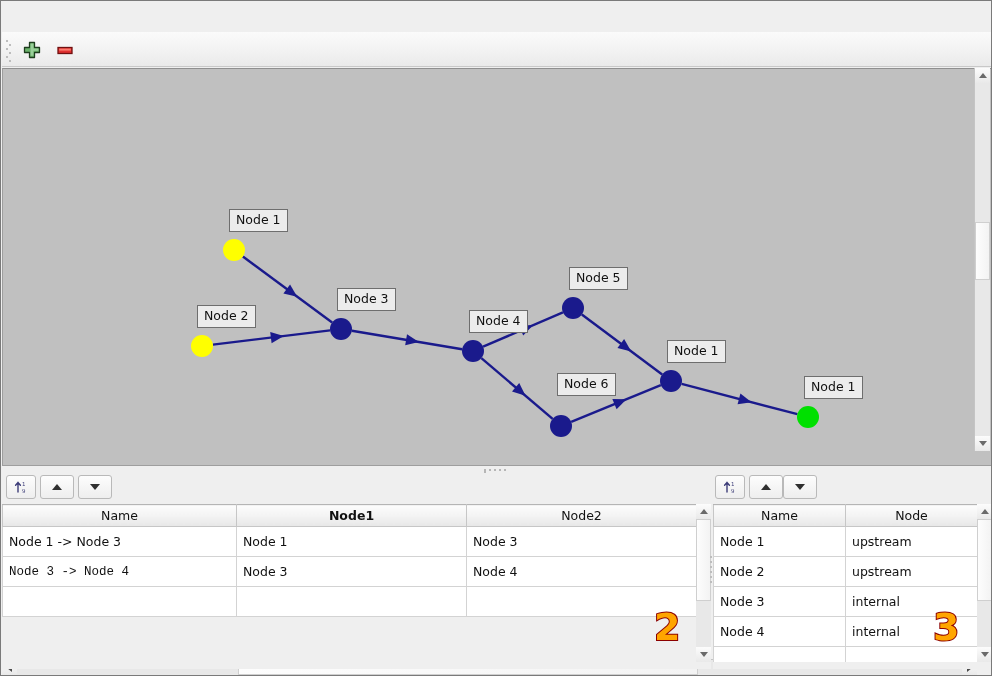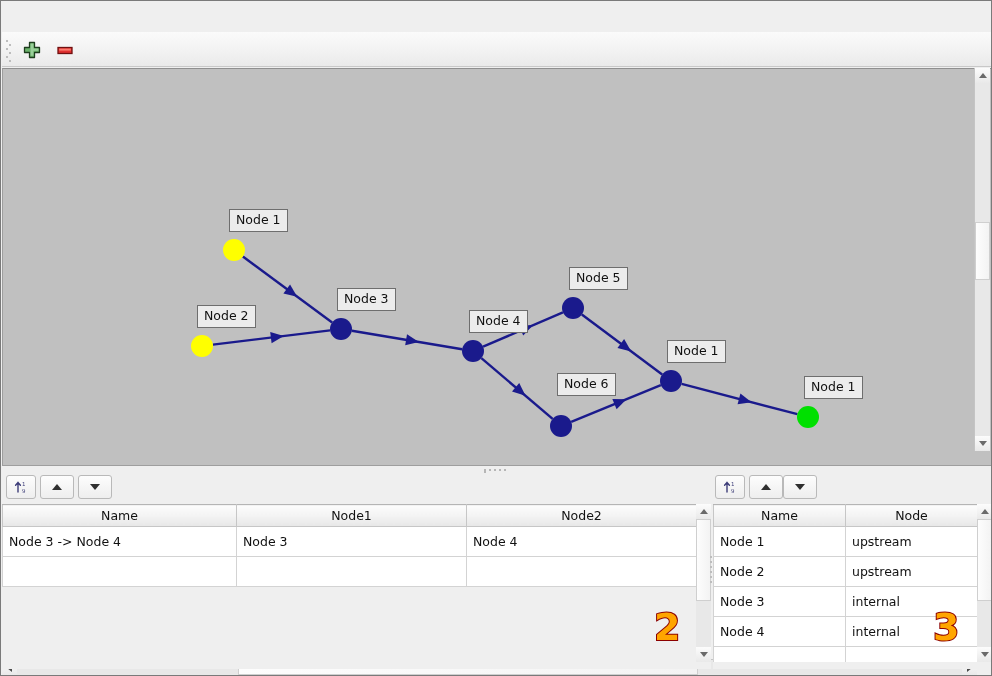--- a/index.html
+++ b/index.html
@@ -342,27 +342,32 @@
           <path d="M8 9 L3 3 L13 3 Z" fill="#2f2f2f"></path>
         </svg>
       </div>
     </div>
 
     <div class="grid-wrap" style="left:0;top:31px;width:694px;height:158px;">
       <table class="grid" id="links-table" style="left:0;top:0;width:694px;">
         <thead>
           <tr>
             <th style="width:234px;">Name</th>
-            <th style="width:230px;">Node1</th>
+            <th style="width:230px;font-weight:bold;">Node1</th>
             <th style="width:230px;">Node2</th>
           </tr>
         </thead>
         <tbody id="links-body">
             <tr>
-              <td style="width: 234px;">Node 3 -&gt; Node 4</td>
+              <td style="width: 234px;">Node 1 -&gt; Node 3</td>
+              <td style="width: 230px;">Node 1</td>
+              <td style="width: 230px;">Node 3</td>
+            </tr>
+            <tr>
+              <td style="width: 234px; font-family: Liberation Mono, monospace;">Node 3 -&gt; Node 4</td>
               <td style="width: 230px;">Node 3</td>
               <td style="width: 230px;">Node 4</td>
             </tr>
             <tr>
               <td class="empty-row" style="width: 234px;"></td>
               <td class="empty-row" style="width: 230px;"></td>
               <td class="empty-row" style="width: 230px;"></td>
             </tr>
           </tbody>
       </table>

